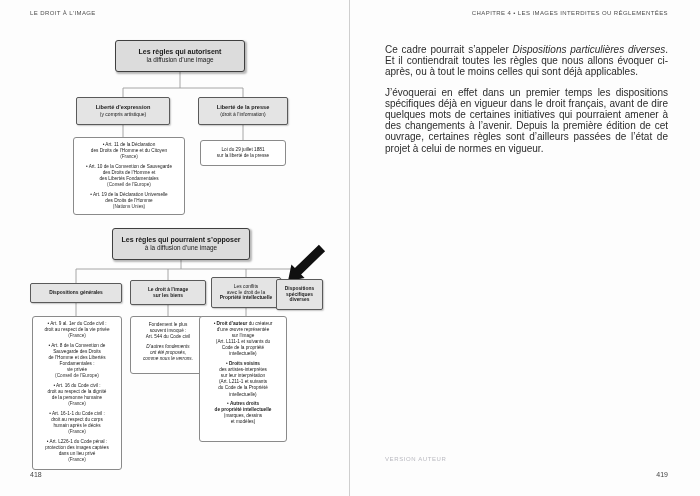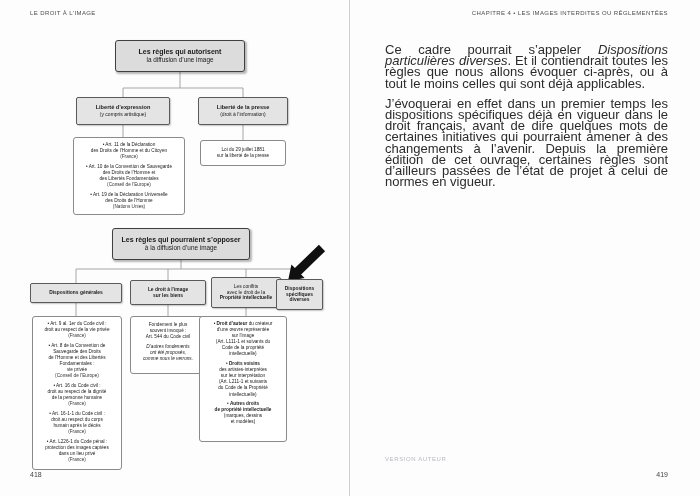--- a/index.html
+++ b/index.html
@@ -37,21 +37,21 @@
   .mid .s{font-size:5px;line-height:6.4px;}
   .cat .ln{font-size:4.9px;line-height:5.9px;}
   .wt .ln{font-size:4.7px;line-height:6.1px;}
   .ln{white-space:nowrap;}
   .b{font-weight:bold;}
   .i{font-style:italic;}
   .sm{font-size:4.2px;color:#333;}
   .g{margin-top:3.5px;}
 
   .bodytext{position:absolute;left:35px;top:44px;width:283px;
-            font-size:13px;line-height:11.2px;text-align:justify;color:#2b2b2b;}
+            font-size:10px;line-height:11.2px;text-align:justify;color:#2b2b2b;}
   .bodytext p{margin:0 0 9px 0;}
 </style>
 </head>
 <body>
 
 <div class="divider"></div>
 
 <div class="page" id="left-page">
 
   <div class="running-head" id="head-left">LE DROIT À L’IMAGE</div>

